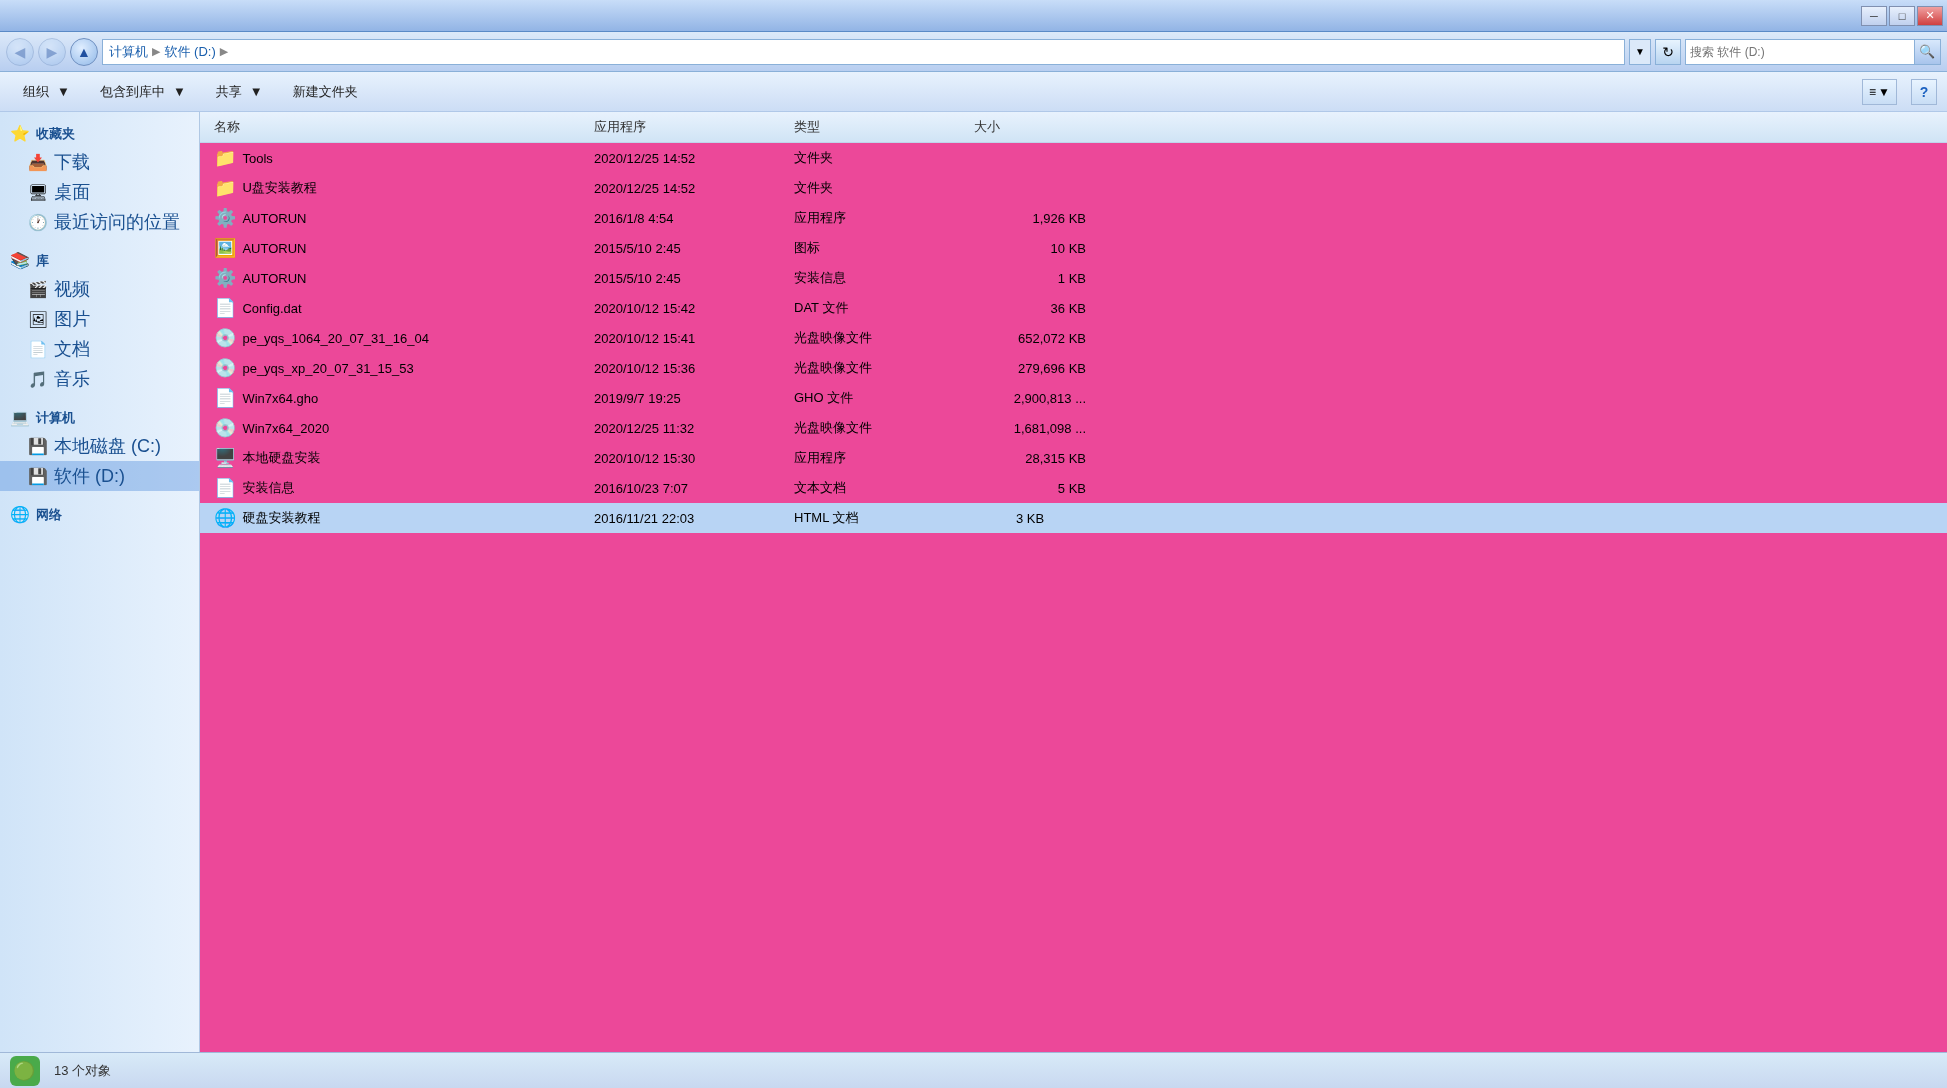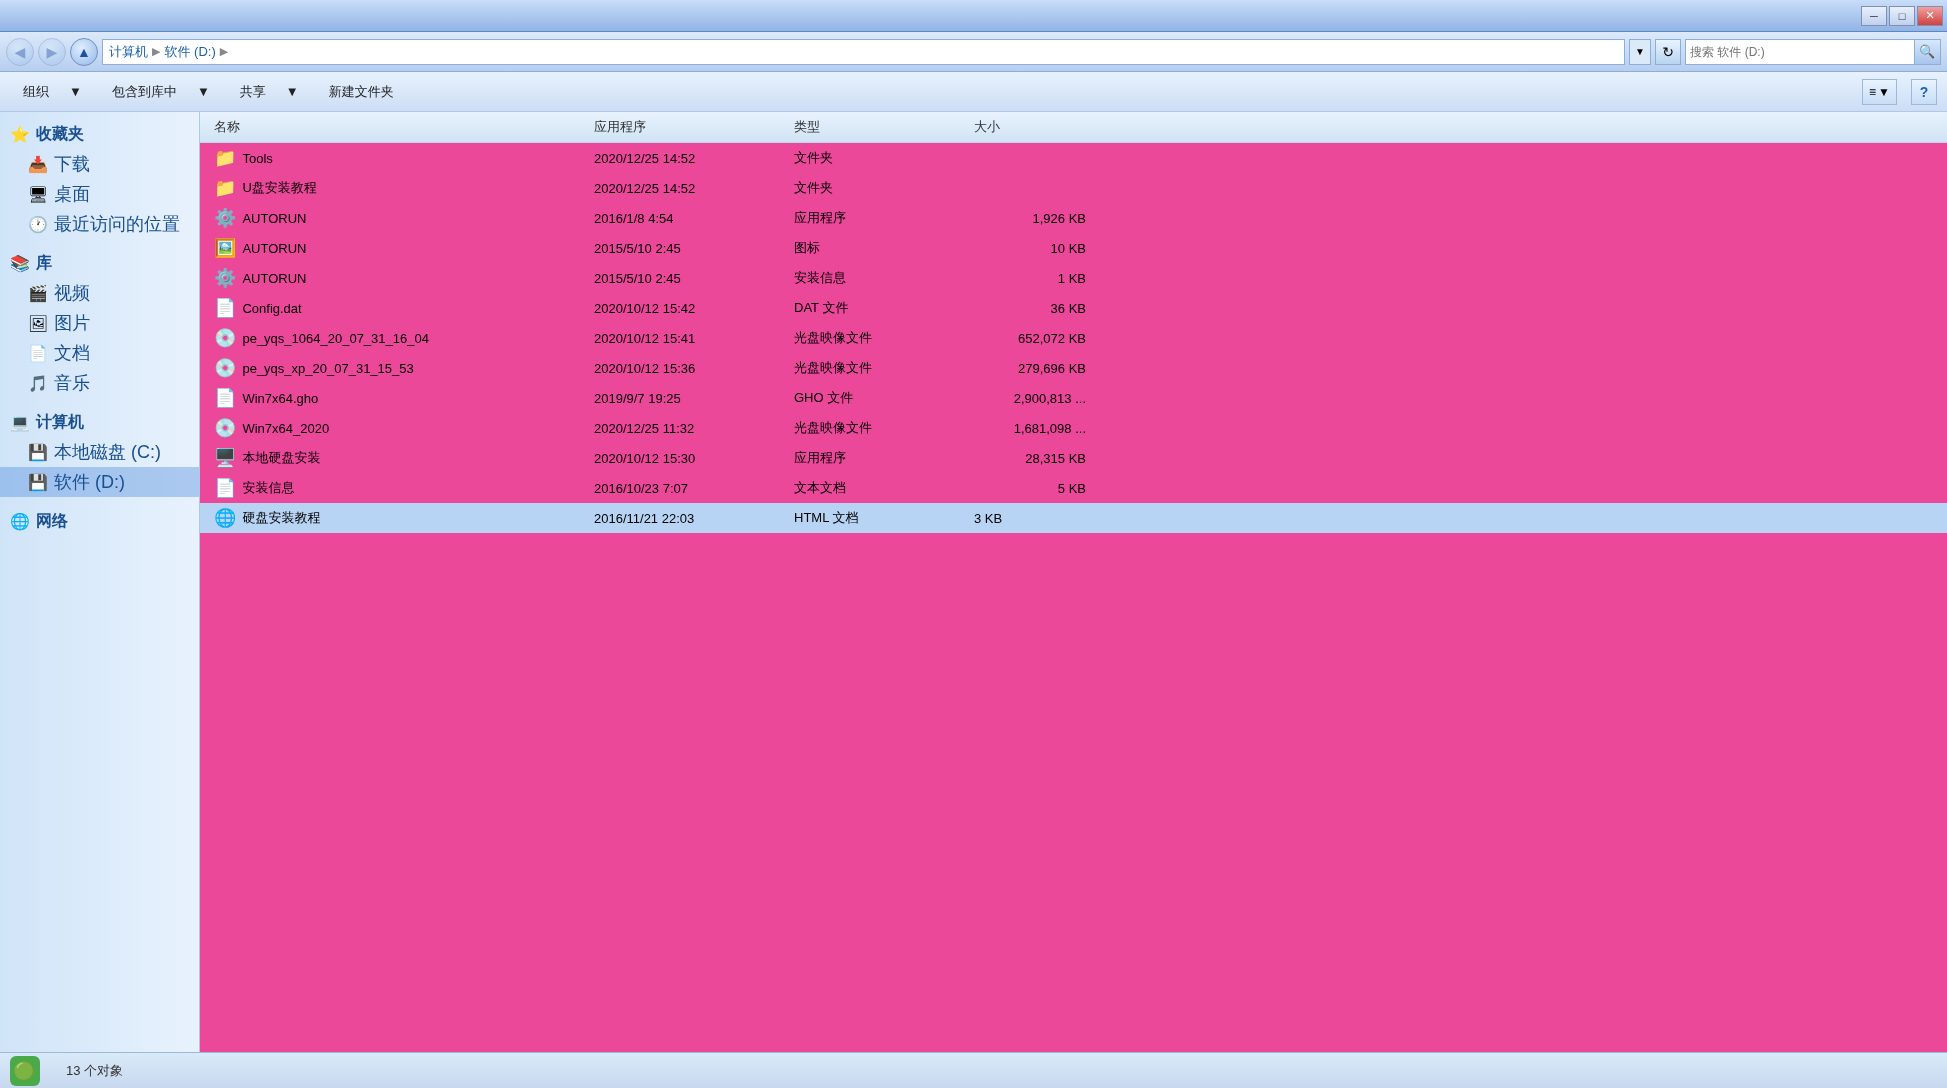--- a/index.html
+++ b/index.html
@@ -143,21 +143,21 @@
       border-bottom: 1px solid #b0c8e8;
     }
     .toolbar-btn {
       height: 30px;
       padding: 0 12px;
       border: 1px solid transparent;
       background: transparent;
       cursor: pointer;
       display: flex;
       align-items: center;
-      gap: 20px;
+      gap: 8px;
       font-size: 13px;
       color: #222;
       border-radius: 3px;
     }
     .view-btn {
       margin-left: auto;
       height: 26px;
       padding: 0 6px;
       border: 1px solid #a0b8d8;
       background: linear-gradient(to bottom, #e8f4ff, #c8ddf5);
@@ -202,21 +202,21 @@
       display: flex;
       align-items: center;
       padding: 4px 10px;
       gap: 6px;
       cursor: pointer;
     }
     .sidebar-section-icon {
       font-size: 16px;
     }
     .sidebar-section-label {
-      font-size: 16px;
+      font-size: 13px;
       font-weight: bold;
       color: #1a5090;
     }
     .sidebar-item {
       display: flex;
       align-items: center;
       padding: 3px 10px 3px 28px;
       gap: 6px;
       cursor: pointer;
     }
@@ -286,21 +286,20 @@
       border-radius: 6px;
       display: flex;
       align-items: center;
       justify-content: center;
       font-size: 18px;
       color: white;
     }
     .status-text {
       font-size: 13px;
       color: #333;
-      margin-left: 12px;
     }
   </style>
 </head>
 <body>
 
 <div class="titlebar">
   <div class="titlebar-buttons">
     <button class="titlebar-btn">─</button>
     <button class="titlebar-btn">□</button>
     <button class="titlebar-btn close-btn">✕</button>
@@ -617,21 +616,21 @@
     <div class="file-cell">
       <span class="file-icon">🌐</span>
       <span>硬盘安装教程</span>
     </div>
     <div class="file-cell">
       <span>2016/11/21 22:03</span>
     </div>
     <div class="file-cell">
       <span>HTML 文档</span>
     </div>
-    <div class="file-cell" style="justify-content:flex-start;">
+    <div class="file-cell" style="justify-content:center;">
       <span>3 KB</span>
     </div>
   </div>
       </div>
 
   </div>
 </div>
 
 <div class="statusbar">
   <div class="status-app-icon">🟢</div>

